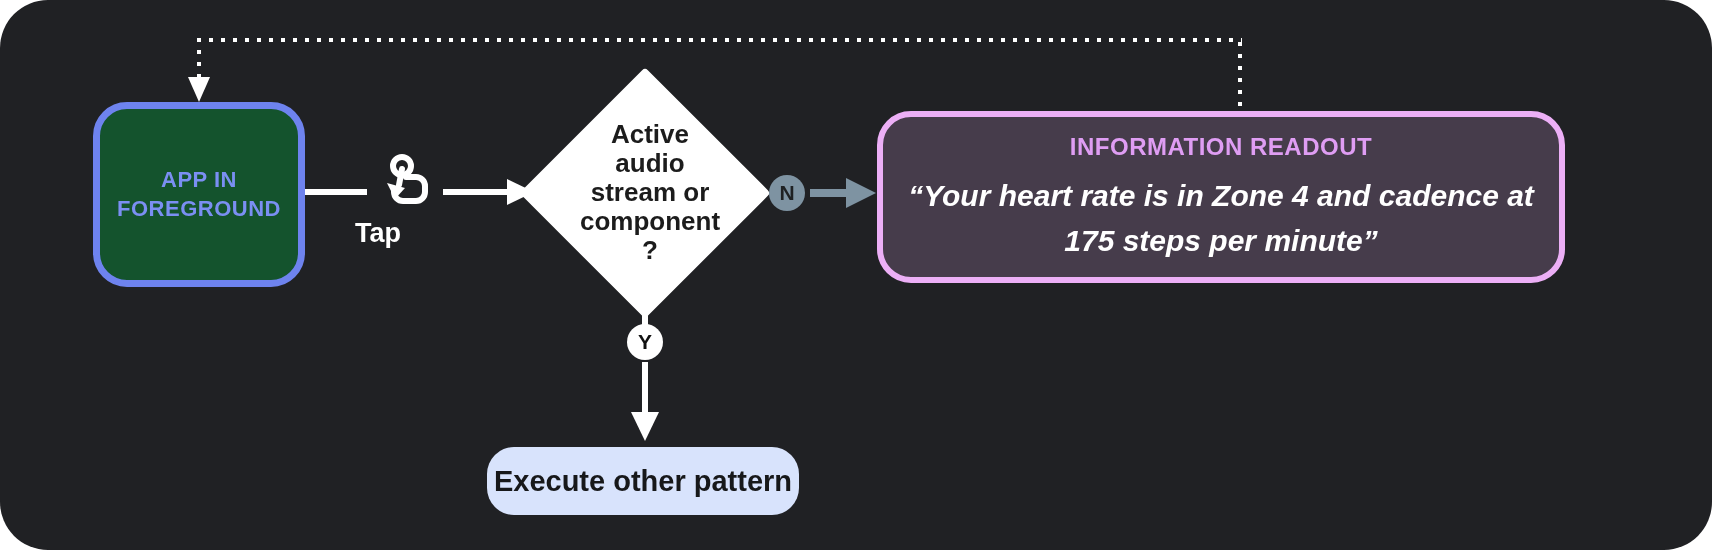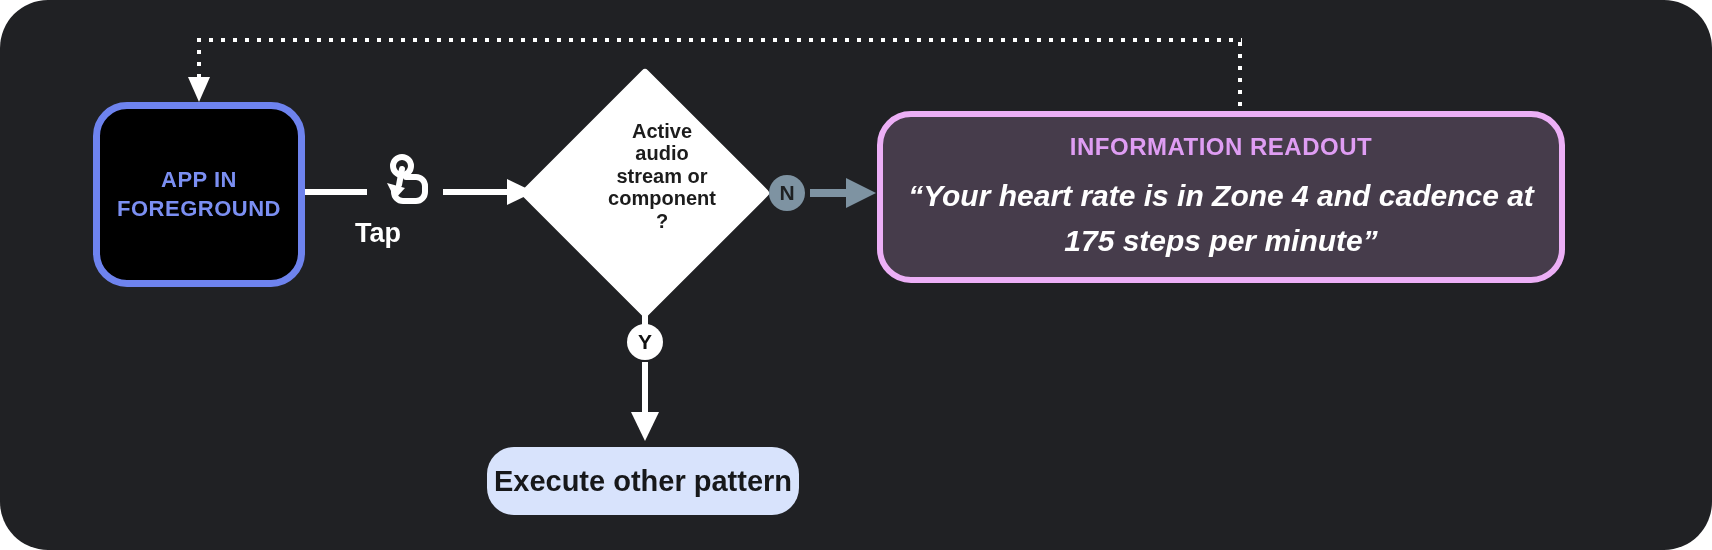--- a/index.html
+++ b/index.html
@@ -24,21 +24,21 @@
     width: 100%;
     height: 100%;
   }
   .abs { position: absolute; }
 
   
   .app-box {
     left: 93px; top: 102px;
     width: 212px; height: 185px;
     box-sizing: border-box;
-    background: #000000;
+    background: #14532d;
     border: 7px solid #6e83ee;
     border-radius: 34px;
     display: flex; align-items: center; justify-content: center;
   }
   .app-box .label {
     color: #7b8ff2;
     font-size: 22px;
     font-weight: bold;
     letter-spacing: 0.5px;
     text-align: center;
@@ -59,23 +59,23 @@
   .tap-icon-wrap { left: 375px; top: 152px; width: 60px; height: 66px; }
   .tap-label {
     left: 355px; top: 218px; width: 100px;
     color: #ffffff;
     font-size: 27px;
     font-weight: bold;
   }
 
   
   .diamond-label {
-    left: 572px; top: 120px; width: 180px;
+    left: 560px; top: 120px; width: 180px;
     color: #1c1c1c;
-    font-size: 20px;
+    font-size: 26px;
     font-weight: bold;
     text-align: center;
     line-height: 1.12;
     white-space: pre-line;
   }
 
   
   .badge {
     width: 36px; height: 36px;
     border-radius: 50%;

